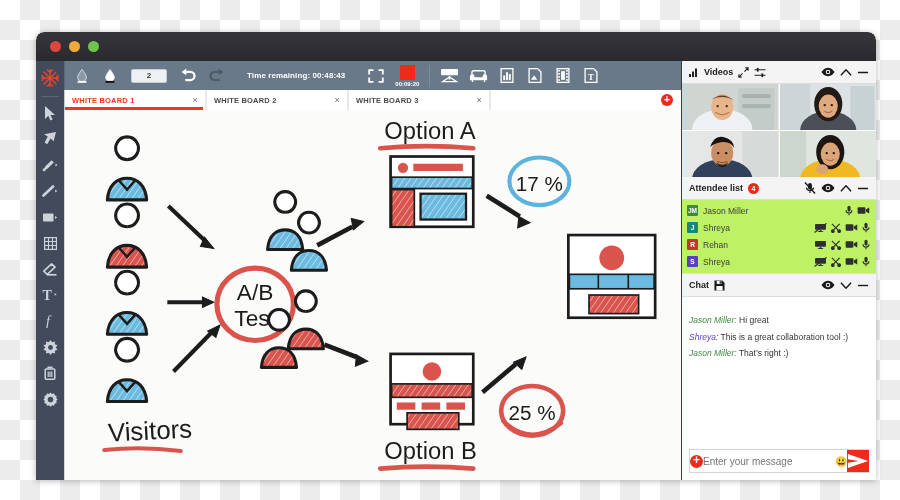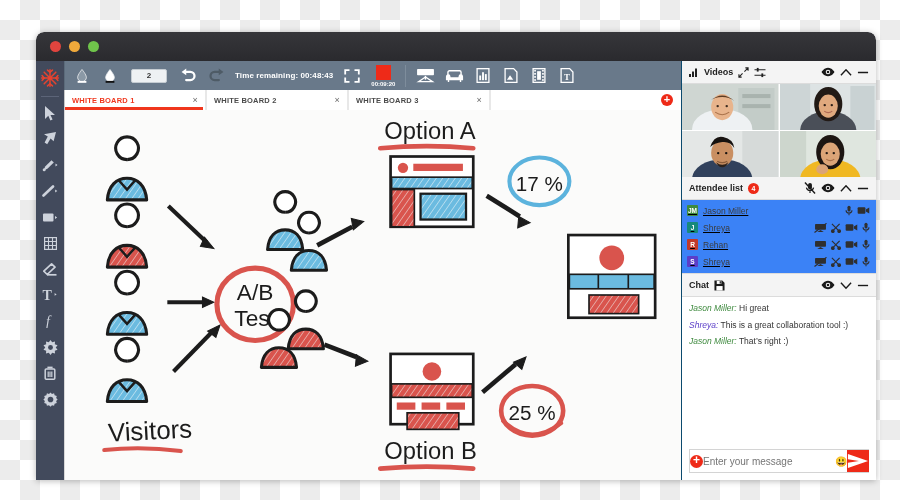--- a/index.html
+++ b/index.html
@@ -76,21 +76,21 @@
   #pen-size-box {
     background: #eef1f3; color: #333;
     font-size: 8px; font-weight: bold;
     border: 1px solid #c5ccd2;
     width: 36px; height: 14px; line-height: 12px;
     text-align: center; border-radius: 2px;
     margin: 0 6px;
   }
   #time-remaining {
     color: #ffffff; font-size: 8px; font-weight: bold;
-    white-space: nowrap; margin: 0 4px;
+    white-space: nowrap; margin: 0 16px;
     letter-spacing: 0.1px;
   }
   #rec-group {
     display: flex; flex-direction: column; align-items: center;
     margin: 0 4px; cursor: pointer;
   }
   #rec-square { width: 15px; height: 15px; background: #ee2a18; }
   #rec-time { font-size: 6px; color: #ffffff; font-weight: bold; margin-top: 1px; }
 
   
@@ -157,36 +157,36 @@
   
   #video-grid {
     flex: 0 0 92px; display: grid;
     grid-template-columns: 1fr 1fr; grid-template-rows: 1fr 1fr;
     gap: 1px; background: #ffffff;
   }
   .vtile { position: relative; overflow: hidden; }
   .vtile svg { width: 100%; height: 100%; display: block; }
 
   
-  #attendee-list { flex: 0 0 auto; background: #3b82f6; padding: 2px 0 3px; text-decoration: underline; }
+  #attendee-list { flex: 0 0 auto; background: #bef264; padding: 2px 0 3px; }
   .att-row {
     display: flex; align-items: center; height: 17px;
     padding: 0 6px 0 5px; gap: 5px; font-size: 8.5px; color: #3b3b3b;
   }
   .av {
     width: 11px; height: 11px; border-radius: 1px; flex: 0 0 11px;
     color: #fff; font-size: 6.5px; font-weight: bold;
     display: flex; align-items: center; justify-content: center;
   }
   .att-name { flex: 1; white-space: nowrap; overflow: hidden; }
   .att-icons { display: flex; align-items: center; gap: 4px; color: #2f2f2f; }
   .att-icons svg { display: block; cursor: pointer; }
 
   
-  #chat-panel { flex: 1; display: flex; flex-direction: column; min-height: 0; border-top: 1px solid #dcdcdc; }
+  #chat-panel { flex: 1; display: flex; flex-direction: column; min-height: 0; border-top: 1px solid #dcdcdc; gap: 12px; }
   #chat-log {
     flex: 1; padding: 5px 7px 3px; font-size: 8.5px;
     line-height: 1.45; color: #333; overflow: hidden;
   }
   .msg { margin-bottom: 4px; }
   .msg .who { font-weight: normal; font-style: italic; }
   #chat-input-row {
     flex: 0 0 24px; margin: 0 7px 7px; display: flex; align-items: stretch;
     border: 1px solid #d4d4d4; background: #fff;
   }

